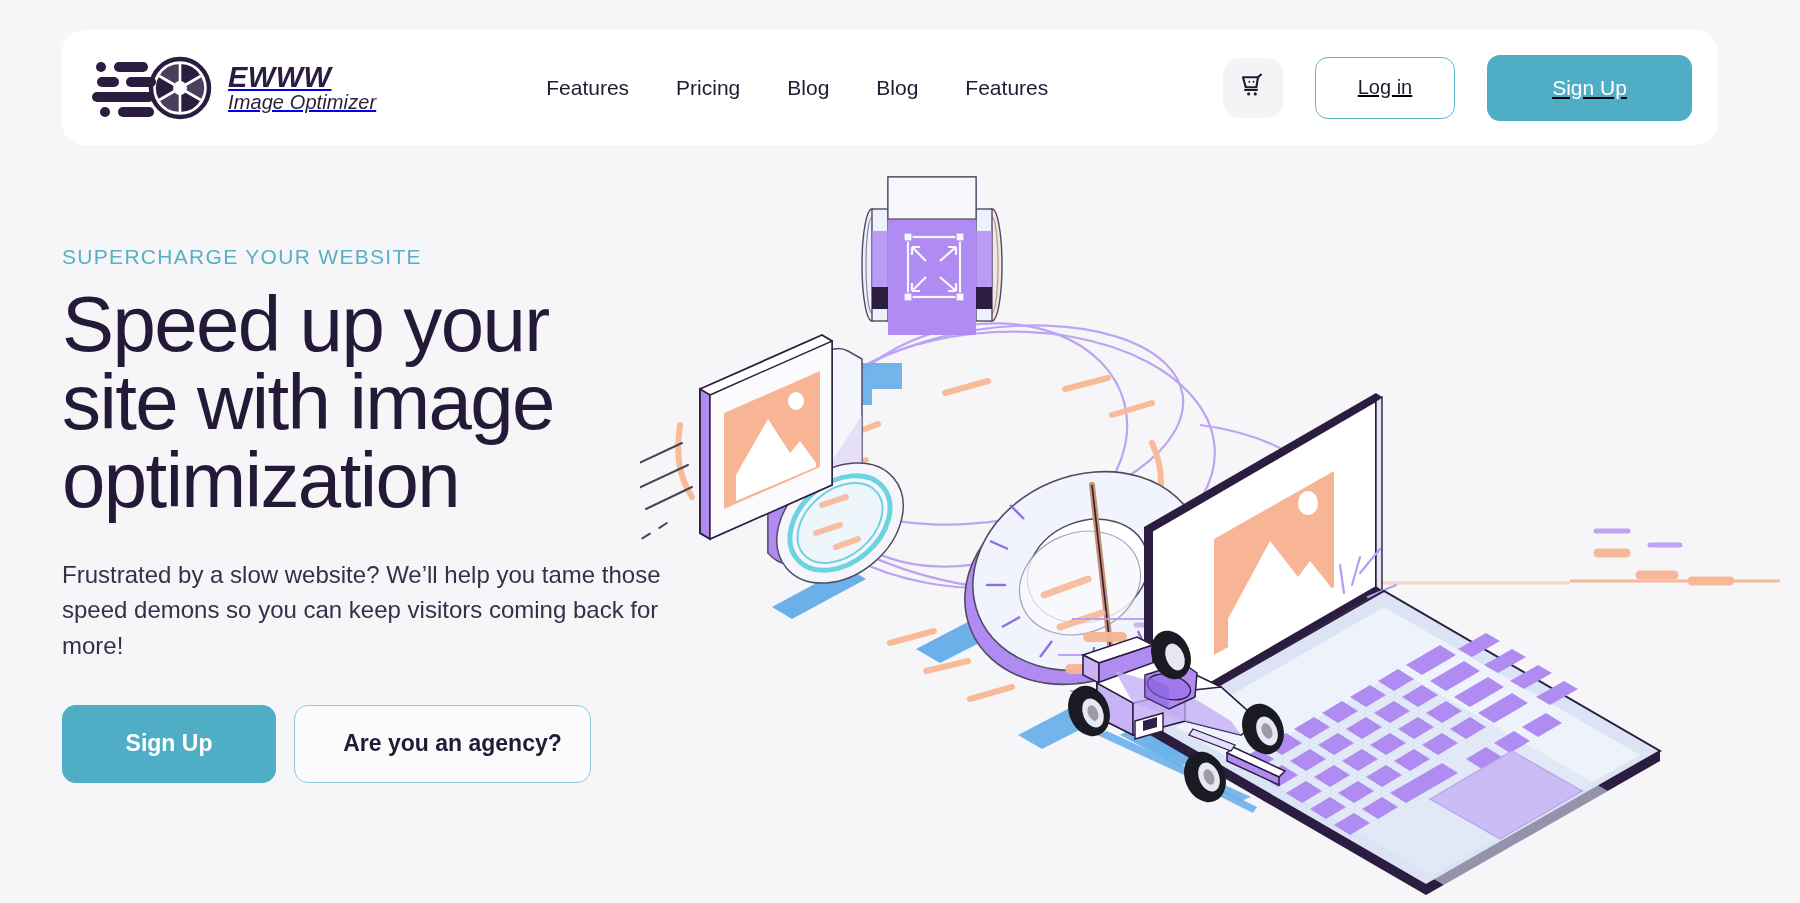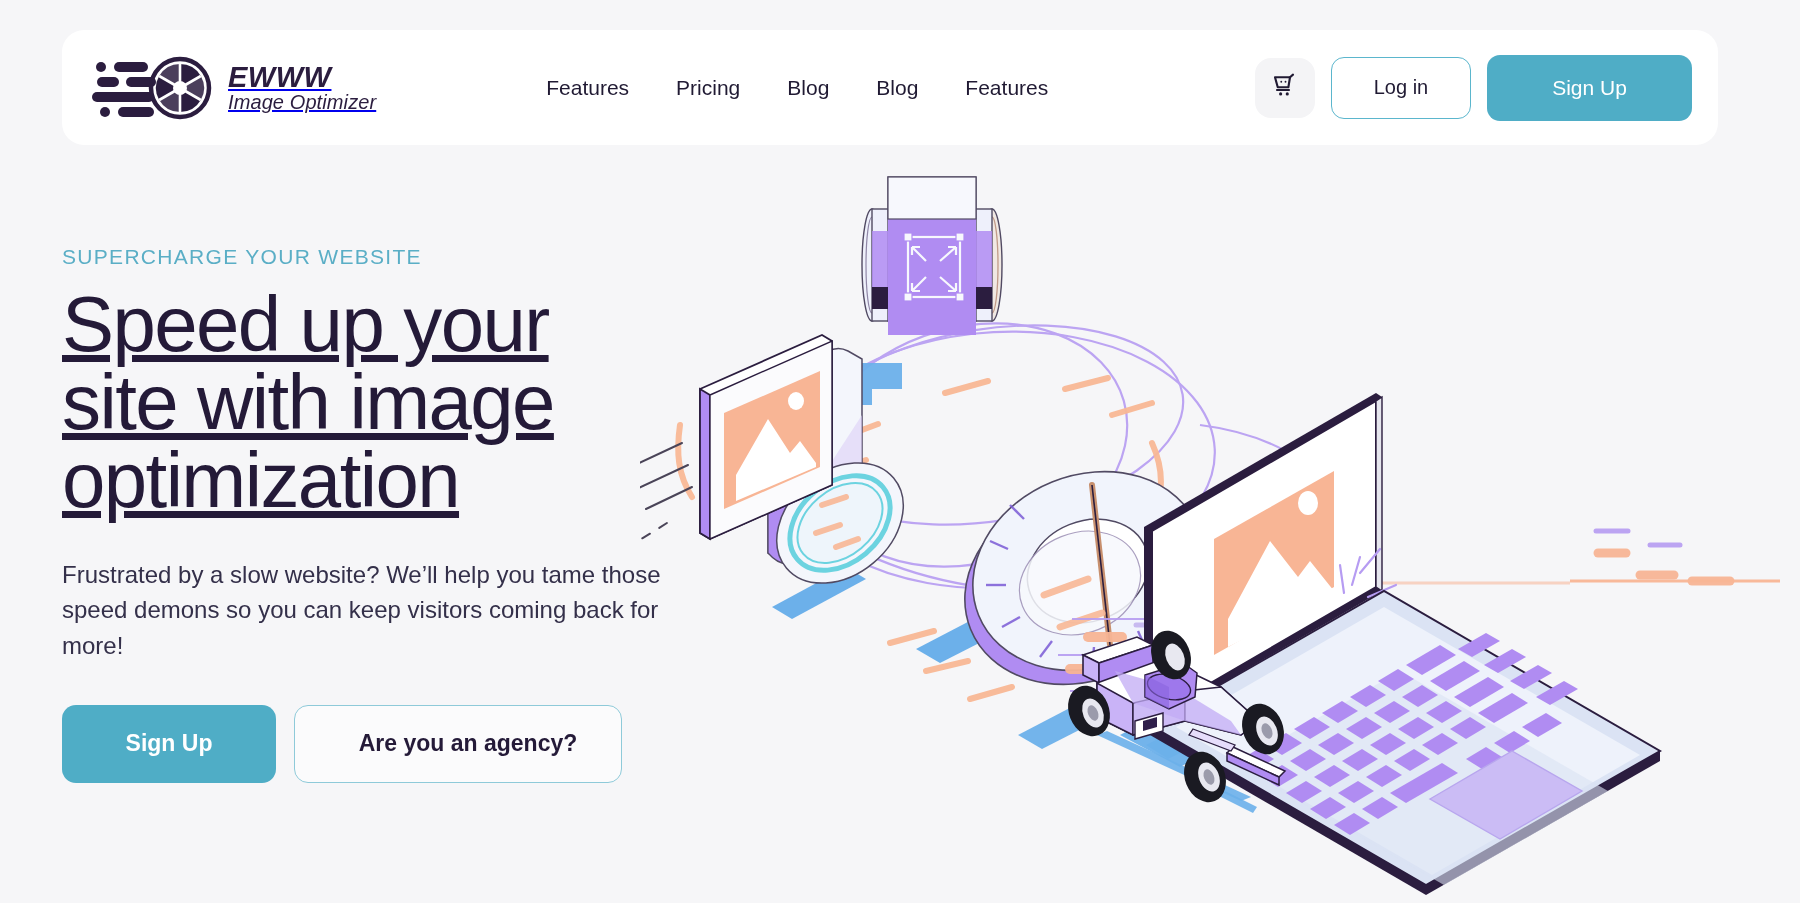--- a/index.html
+++ b/index.html
@@ -68,22 +68,23 @@
     font-size: 21px;
     color: #201a33;
     text-decoration: none;
     cursor: pointer;
     white-space: nowrap;
   }
 
   .nav-actions {
     display: flex;
     align-items: center;
-    gap: 16px;
+    gap: 32px;
     margin-left: auto;
+    text-decoration: underline;
   }
 
   .cart-button {
     width: 60px;
     height: 60px;
     border-radius: 16px;
     background: #f4f4f6;
     border: none;
     display: flex;
     align-items: center;
@@ -146,21 +147,20 @@
   }
 
   .hero-title {
     font-size: 78px;
     line-height: 1.0;
     font-weight: 400;
     color: #241a38;
     letter-spacing: -1.6px;
     margin-bottom: 38px;
     max-width: 600px;
-    text-decoration: underline;
   }
 
   .hero-sub {
     font-size: 24px;
     line-height: 1.47;
     color: #34304a;
     max-width: 610px;
     margin-bottom: 42px;
   }
 
@@ -176,21 +176,21 @@
     font-size: 23px;
     font-weight: bold;
     font-family: inherit;
     cursor: pointer;
     display: flex;
     align-items: center;
     justify-content: center;
   }
 
   .btn-agency {
-    width: 328px;
+    width: 297px;
     height: 78px;
     border-radius: 14px;
     background: #fbfbfc;
     border: 1.6px solid #8ecad9;
     color: #241a38;
     font-size: 23px;
     font-weight: bold;
     font-family: inherit;
     cursor: pointer;
     display: flex;

